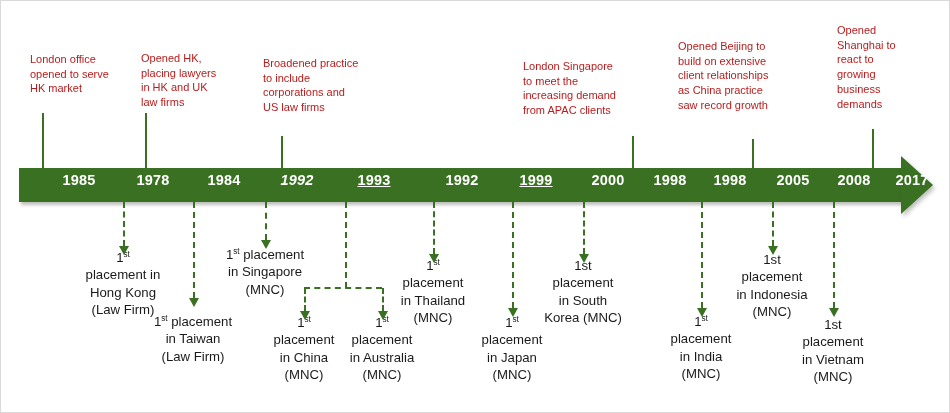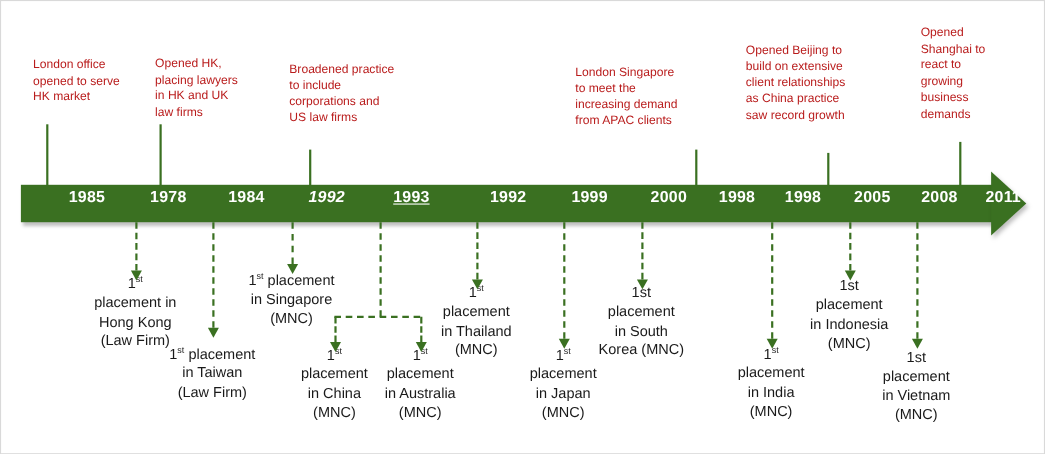--- a/index.html
+++ b/index.html
@@ -153,27 +153,27 @@
 
   <div class="bar-body"></div>
   <div class="bar-head"></div>
   <div id="years-layer">
       <div class="year" style="left: 47px;">1985</div>
       <div class="year" style="left: 121px;">1978</div>
       <div class="year" style="left: 192px;">1984</div>
       <div class="year" style="left: 265px; font-style: italic;">1992</div>
       <div class="year" style="left: 342px; text-decoration: underline;">1993</div>
       <div class="year" style="left: 430px;">1992</div>
-      <div class="year" style="left: 504px;">1999</div>
+      <div class="year" style="left: 504px; text-decoration: underline;">1999</div>
       <div class="year" style="left: 576px;">2000</div>
       <div class="year" style="left: 638px;">1998</div>
       <div class="year" style="left: 698px;">1998</div>
       <div class="year" style="left: 761px;">2005</div>
       <div class="year" style="left: 822px;">2008</div>
-      <div class="year" style="left: 880px;">2011</div>
+      <div class="year" style="left: 880px;">2017</div>
     </div>
 
   <div id="below-layer">
       <div class="dash-v" style="left: 344px; top: 201px; height: 86px;"></div>
       <div class="dash-h" style="left: 303px; top: 286px; width: 78px;"></div>
       <div class="dash-v" style="left: 122px; top: 201px; height: 44px;"></div>
       <div class="arrowhead" style="left: 123px; top: 245px;"></div>
       <div class="cap-bot" style="left: 122px; top: 248px;"><span>1</span><sup>st</sup><span>
 placement in
 Hong Kong

